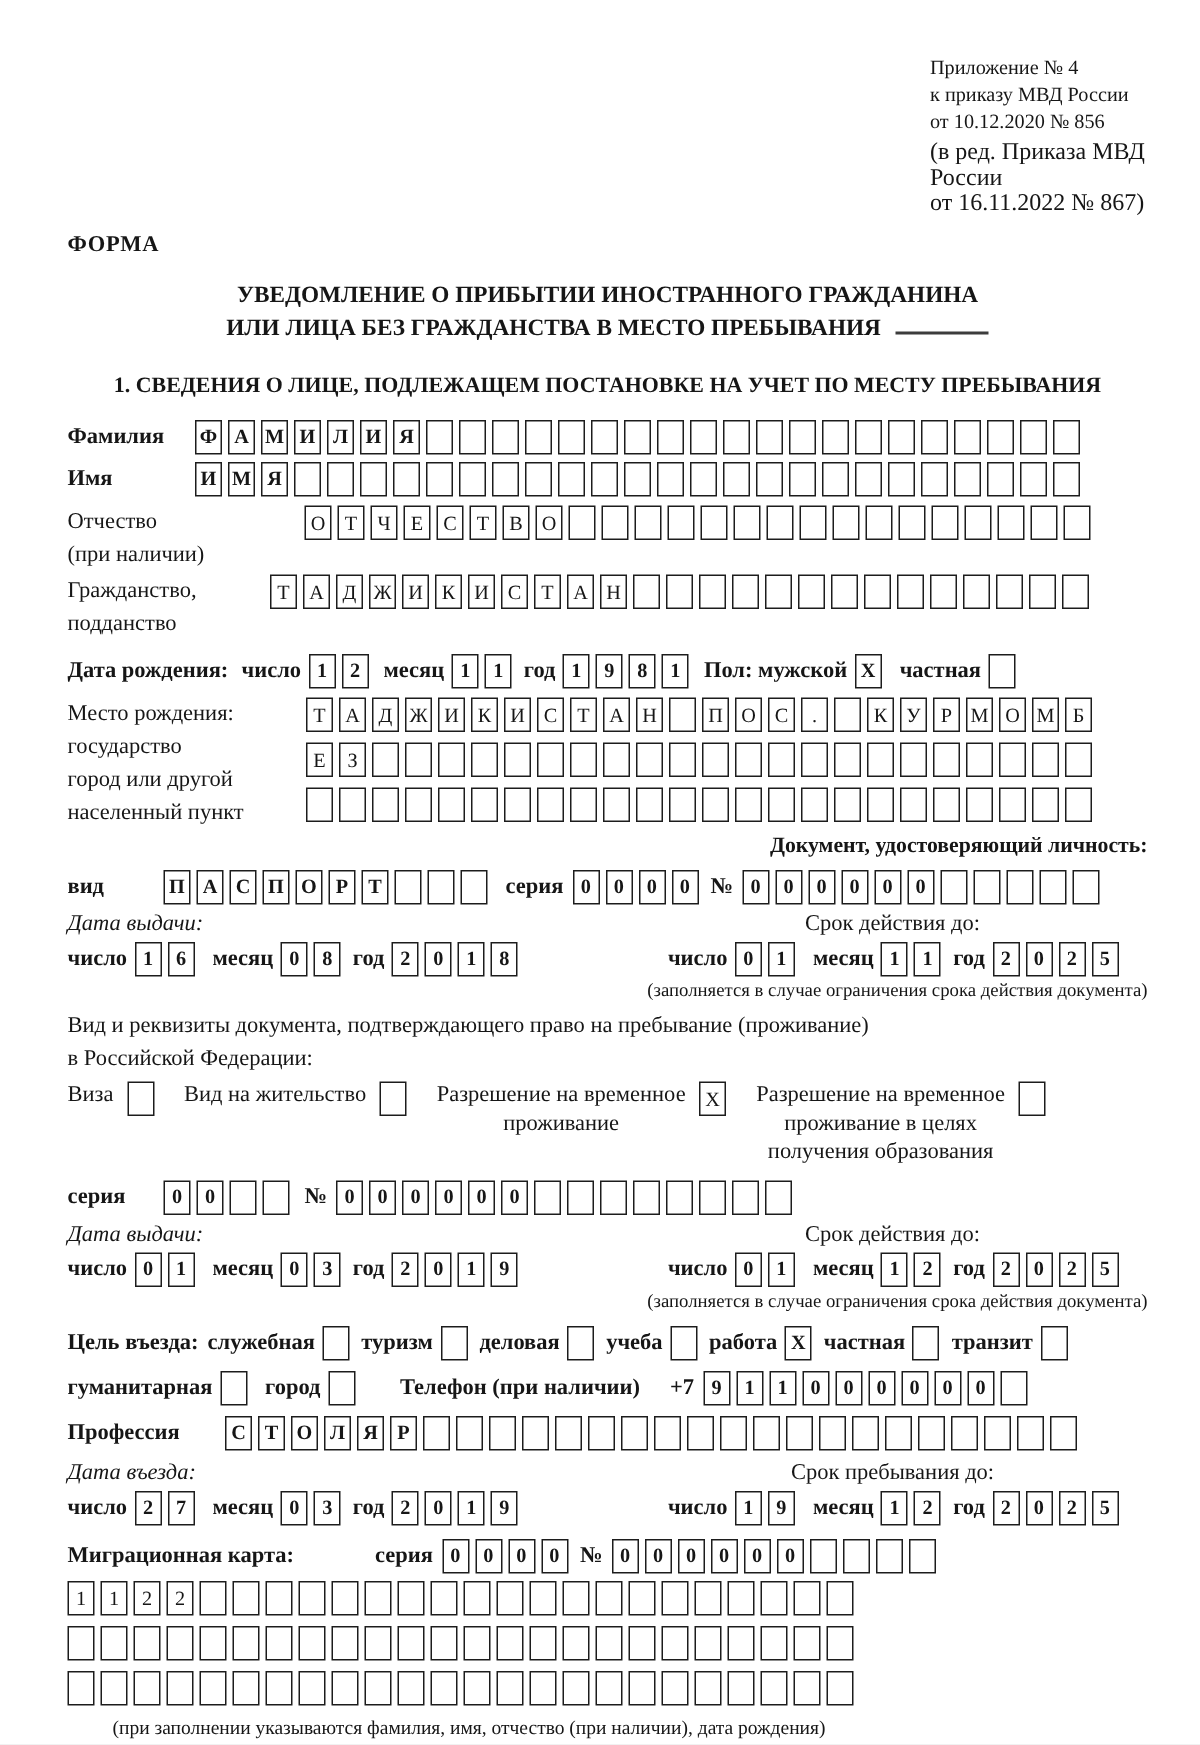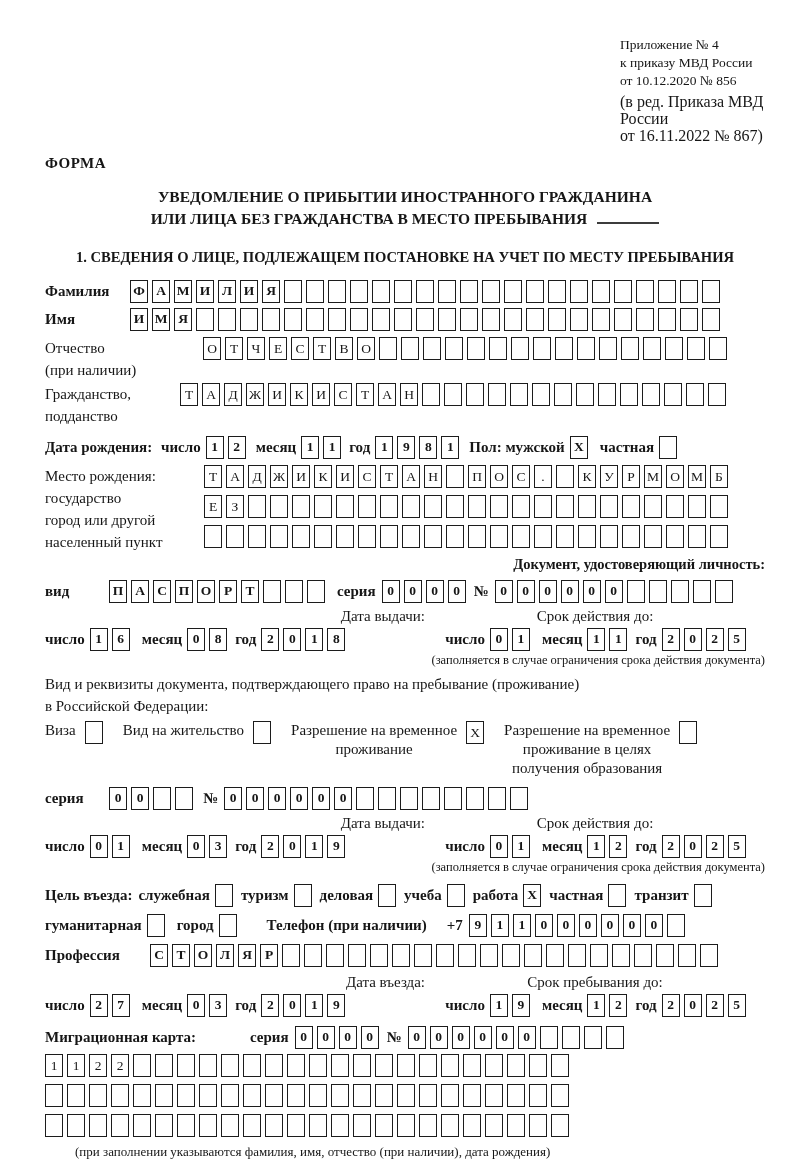--- a/index.html
+++ b/index.html
@@ -31,21 +31,21 @@
   .cells{display:inline-flex;gap:4px;flex:none;}
   .cell{
     width:16px;height:21px;flex:none;
     border:1.6px solid #1c1c1c;background:#fff;
     display:inline-flex;align-items:center;justify-content:center;
     font-size:13.5px;font-family:"Liberation Serif","DejaVu Serif",serif;
   }
   .cellstack{display:flex;flex-direction:column;gap:7px;}
   .dg{display:inline-flex;gap:5px;align-items:center;}
   .dheads{display:flex;font-size:15px;line-height:18px;}
-  .dheads .h1{width:380px;text-align:right;}
+  .dheads .h1{width:380px;text-align:left;font-style:italic;}
   .dheads .h2{flex:1;text-align:center;}
   .note{font-size:12.5px;text-align:right;line-height:15px;}
   .para{font-size:15px;line-height:22px;}
   .dochead{margin-top:2px;text-align:right;font-weight:bold;font-size:14.5px;line-height:19px;}
   .pitem{display:flex;gap:9px;align-items:flex-start;}
   .plab{font-size:15px;line-height:19px;text-align:center;white-space:nowrap;}
   .mt2{margin-top:2px;}.mt4{margin-top:4px;}.mt5{margin-top:5px;}.mt6{margin-top:6px;}
   .mt8{margin-top:8px;}.mt12{margin-top:12px;}
   .ml6{margin-left:6px;}.ml8{margin-left:8px;}.ml10{margin-left:10px;}
   .ml12{margin-left:12px;}.ml20{margin-left:20px;}.ml30{margin-left:30px;}

